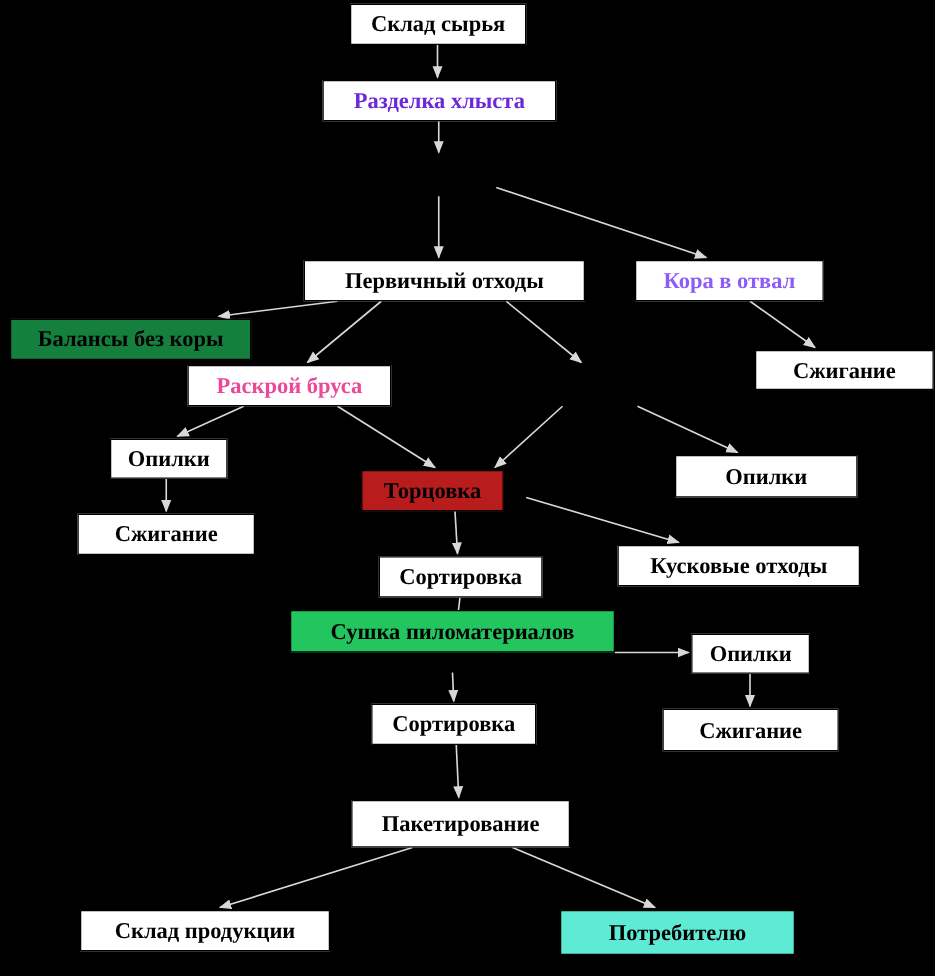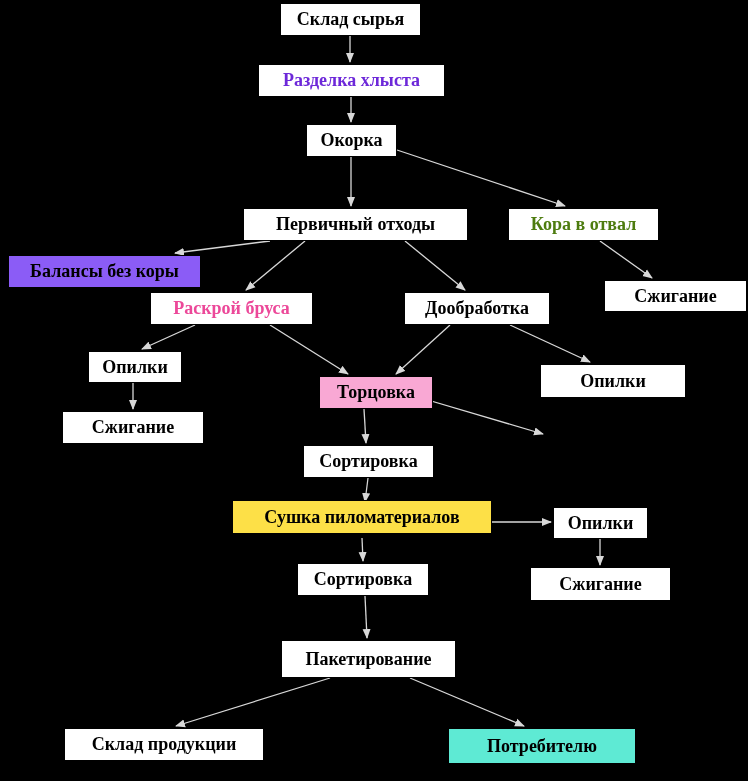--- a/index.html
+++ b/index.html
@@ -66,32 +66,31 @@
       <line x1="368" y1="478" x2="365" y2="502" stroke="#d8d8d8" stroke-width="1.3" marker-end="url(#arrowhead)"></line>
       <line x1="492" y1="522" x2="551" y2="522" stroke="#d8d8d8" stroke-width="1.3" marker-end="url(#arrowhead)"></line>
       <line x1="362" y1="538" x2="363" y2="561" stroke="#d8d8d8" stroke-width="1.3" marker-end="url(#arrowhead)"></line>
       <line x1="600" y1="539" x2="600" y2="565" stroke="#d8d8d8" stroke-width="1.3" marker-end="url(#arrowhead)"></line>
       <line x1="365" y1="596" x2="367" y2="638" stroke="#d8d8d8" stroke-width="1.3" marker-end="url(#arrowhead)"></line>
       <line x1="330" y1="678" x2="176" y2="726" stroke="#d8d8d8" stroke-width="1.3" marker-end="url(#arrowhead)"></line>
       <line x1="410" y1="678" x2="524" y2="726" stroke="#d8d8d8" stroke-width="1.3" marker-end="url(#arrowhead)"></line>
     </svg>
 <div class="node" style="left: 280px; top: 3px; width: 141px; height: 33px; background: rgb(255, 255, 255); color: rgb(0, 0, 0);">Склад сырья</div>
     <div class="node" style="left: 258px; top: 64px; width: 187px; height: 33px; background: rgb(255, 255, 255); color: #6d28d9;">Разделка хлыста</div>
-    <div class="node" style="left: 306px; top: 124px; width: 91px; height: 33px; background: rgb(255, 255, 255); color: rgb(0, 0, 0);">Окорка</div>
     <div class="node" style="left: 243px; top: 208px; width: 225px; height: 33px; background: rgb(255, 255, 255); color: rgb(0, 0, 0);">Первичный отходы</div>
-    <div class="node" style="left: 508px; top: 208px; width: 151px; height: 33px; background: rgb(255, 255, 255); color: #4d7c0f;">Кора в отвал</div>
-    <div class="node" style="left: 8px; top: 255px; width: 193px; height: 33px; background: #8b5cf6; color: rgb(0, 0, 0); font-family: Liberation Serif, serif;">Балансы без коры</div>
+    <div class="node" style="left: 508px; top: 208px; width: 151px; height: 33px; background: rgb(255, 255, 255); color: #8b5cf6;">Кора в отвал</div>
+    <div class="node" style="left: 8px; top: 255px; width: 193px; height: 33px; background: #15803d; color: rgb(0, 0, 0); font-family: Liberation Serif, serif;">Балансы без коры</div>
     <div class="node" style="left: 150px; top: 292px; width: 163px; height: 33px; background: rgb(255, 255, 255); color: #ec4899;">Раскрой бруса</div>
-    <div class="node" style="left: 404px; top: 292px; width: 146px; height: 33px; background: rgb(255, 255, 255); color: rgb(0, 0, 0);">Дообработка</div>
     <div class="node" style="left: 604px; top: 280px; width: 143px; height: 32px; background: rgb(255, 255, 255); color: rgb(0, 0, 0);">Сжигание</div>
     <div class="node" style="left: 88px; top: 351px; width: 94px; height: 32px; background: rgb(255, 255, 255); color: rgb(0, 0, 0);">Опилки</div>
-    <div class="node" style="left: 319px; top: 376px; width: 114px; height: 33px; background: #f9a8d4; color: rgb(0, 0, 0);">Торцовка</div>
+    <div class="node" style="left: 289px; top: 376px; width: 114px; height: 33px; background: #b91c1c; color: rgb(0, 0, 0);">Торцовка</div>
     <div class="node" style="left: 540px; top: 364px; width: 146px; height: 34px; background: rgb(255, 255, 255); color: rgb(0, 0, 0);">Опилки</div>
     <div class="node" style="left: 62px; top: 411px; width: 142px; height: 33px; background: rgb(255, 255, 255); color: rgb(0, 0, 0);">Сжигание</div>
     <div class="node" style="left: 303px; top: 445px; width: 131px; height: 33px; background: rgb(255, 255, 255); color: rgb(0, 0, 0);">Сортировка</div>
-    <div class="node" style="left: 232px; top: 500px; width: 260px; height: 34px; background: #fde047; color: rgb(0, 0, 0);">Сушка пиломатериалов</div>
+    <div class="node" style="left: 494px; top: 436px; width: 194px; height: 33px; background: rgb(255, 255, 255); color: rgb(0, 0, 0);">Кусковые отходы</div>
+    <div class="node" style="left: 232px; top: 488px; width: 260px; height: 34px; background: #22c55e; color: rgb(0, 0, 0);">Сушка пиломатериалов</div>
     <div class="node" style="left: 553px; top: 507px; width: 95px; height: 32px; background: rgb(255, 255, 255); color: rgb(0, 0, 0);">Опилки</div>
     <div class="node" style="left: 297px; top: 563px; width: 132px; height: 33px; background: rgb(255, 255, 255); color: rgb(0, 0, 0);">Сортировка</div>
     <div class="node" style="left: 530px; top: 567px; width: 141px; height: 34px; background: rgb(255, 255, 255); color: rgb(0, 0, 0);">Сжигание</div>
     <div class="node" style="left: 64px; top: 728px; width: 200px; height: 33px; background: rgb(255, 255, 255); color: rgb(0, 0, 0);">Склад продукции</div>
     <div class="node" style="left: 281px; top: 640px; width: 175px; height: 38px; background: rgb(255, 255, 255); color: rgb(0, 0, 0);">Пакетирование</div>
     <div class="node" style="left: 448px; top: 728px; width: 188px; height: 36px; background: #5eead4; color: rgb(0, 0, 0);">Потребителю</div>
   </div>
 
 </body></html>

